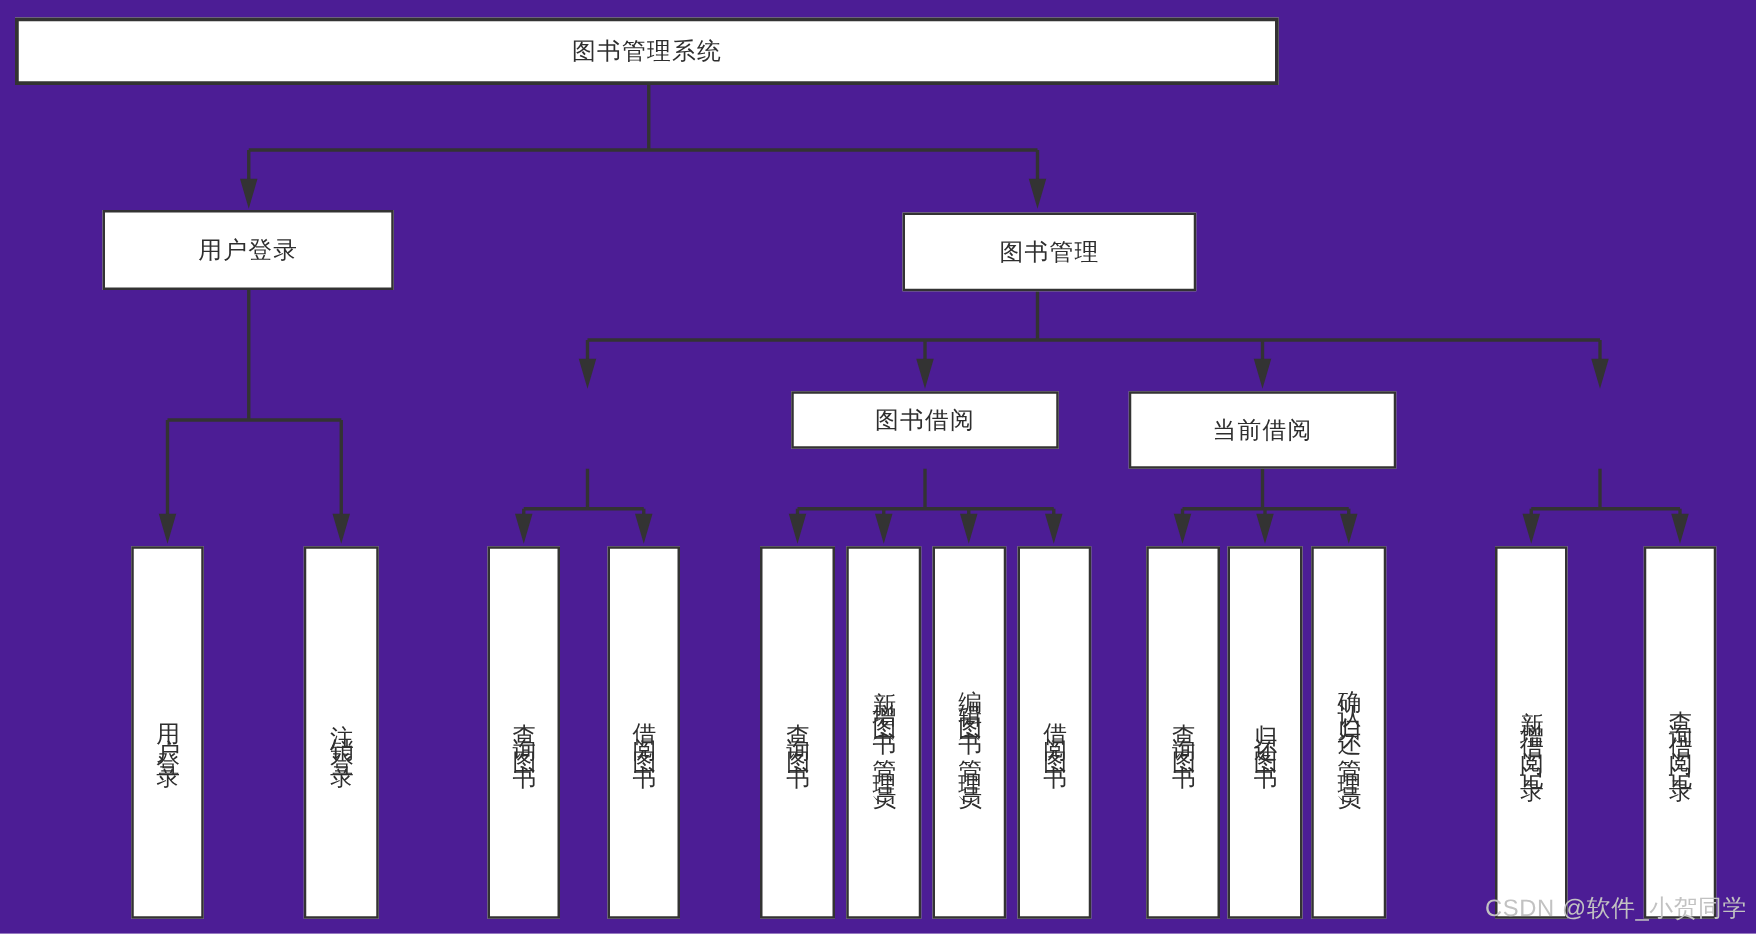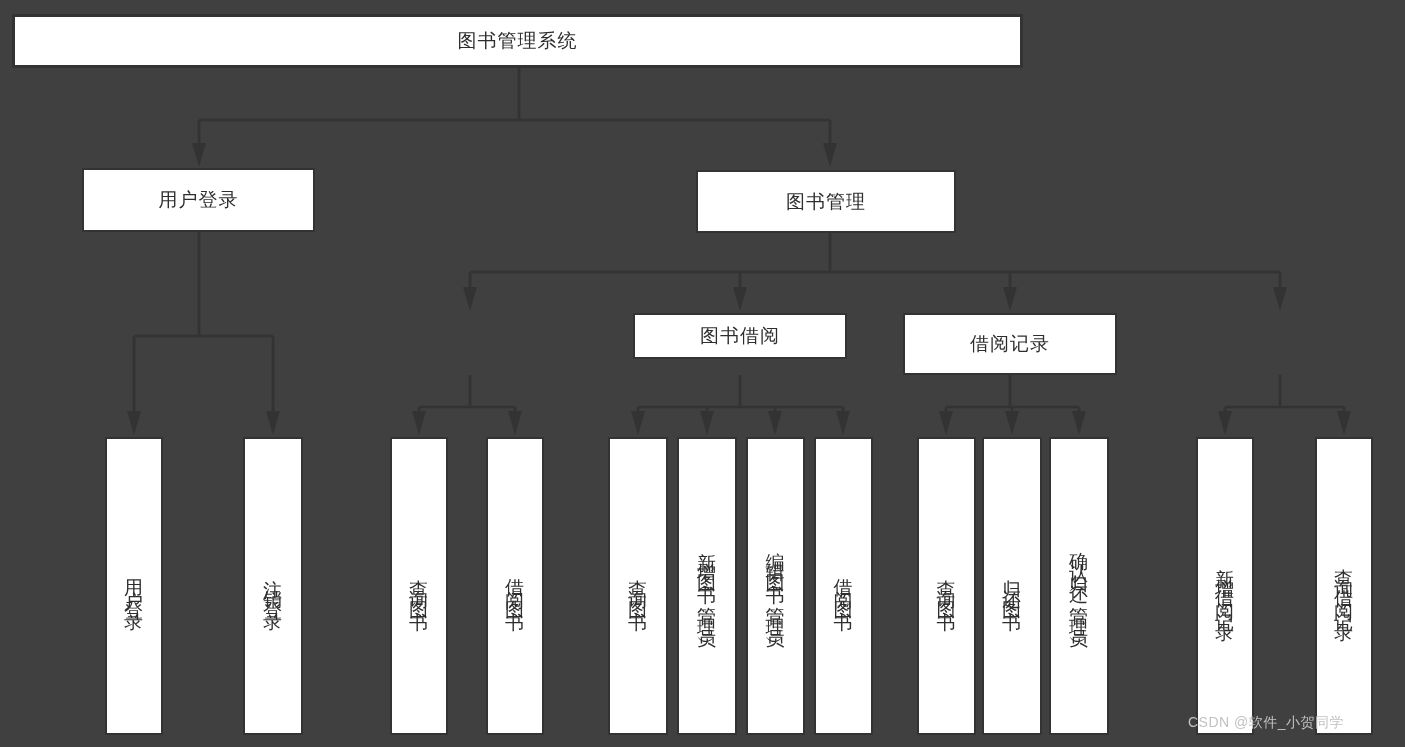--- a/index.html
+++ b/index.html
@@ -1,35 +1,35 @@
 <!DOCTYPE html>
 <html><head>
 <meta charset="utf-8">
 <style>
   html,body{margin:0;padding:0;background:#ffffff;}
   .canvas{
-    position:relative;width:1405px;height:747px;background:#404040;
+    position:relative;width:1405px;height:747px;background:#4c1d95;
     font-family:"Liberation Sans","DejaVu Sans",sans-serif;color:#2e2e2e;
     overflow:hidden;
   }
   svg.connectors{position:absolute;left:0;top:0;z-index:1;}
   .node{
     position:absolute;background:#ffffff;border:2.5px solid #333333;
     box-sizing:border-box;display:flex;align-items:center;justify-content:center;
     z-index:2;
   }
   .node.root{border-width:3px;}
   .hlabel{font-size:19px;letter-spacing:1px;white-space:nowrap;}
   .vtext{
     writing-mode:vertical-rl;text-orientation:mixed;
     font-size:19px;letter-spacing:11px;line-height:1;
   }
   .watermark{
     position:absolute;left:1188px;top:714px;z-index:3;
-    font-size:14px;color:#c2c2c2;letter-spacing:0.5px;white-space:nowrap;
+    font-size:19px;color:#c2c2c2;letter-spacing:0.5px;white-space:nowrap;
   }
 </style>
 </head>
 <body>
 
 <div class="canvas">
 
   <svg class="connectors" width="1405" height="747" viewBox="0 0 1405 747">
     <path fill="none" stroke="#333333" stroke-width="2.7" d="
       M519 68 V120 M199 120 H830 M199 120 V150 M830 120 V150
@@ -62,29 +62,29 @@
     </g>
   </svg>
 
   <div class="node root" style="left:12px;top:14px;width:1011px;height:54px">
     <span class="hlabel">图书管理系统</span>
   </div>
 
   <div class="node" style="left:82px;top:168px;width:233px;height:64px">
     <span class="hlabel">用户登录</span>
   </div>
-  <div class="node" style="left:696px;top:170px;width:260px;height:63px">
+  <div class="node" style="left:722px;top:170px;width:235px;height:63px">
     <span class="hlabel">图书管理</span>
   </div>
 
   <div class="node" style="left:633px;top:313px;width:214px;height:46px">
     <span class="hlabel">图书借阅</span>
   </div>
   <div class="node" style="left:903px;top:313px;width:214px;height:62px">
-    <span class="hlabel">借阅记录</span>
+    <span class="hlabel">当前借阅</span>
   </div>
 
   <div class="node" style="left:105px;top:437px;width:58px;height:298px">
     <span class="vtext">用户登录</span>
   </div>
   <div class="node" style="left:243px;top:437px;width:60px;height:298px">
     <span class="vtext">注销登录</span>
   </div>
 
   <div class="node" style="left:390px;top:437px;width:58px;height:298px">

